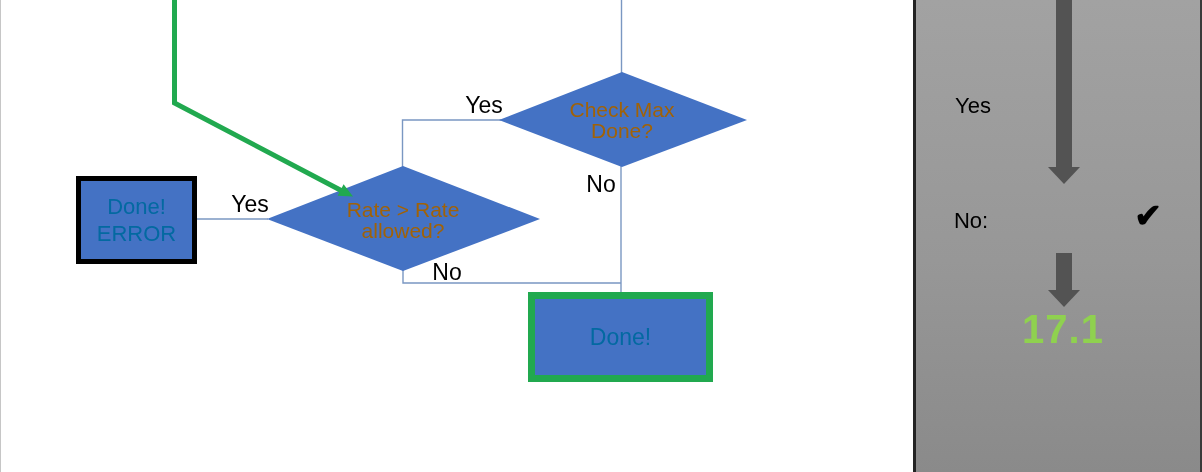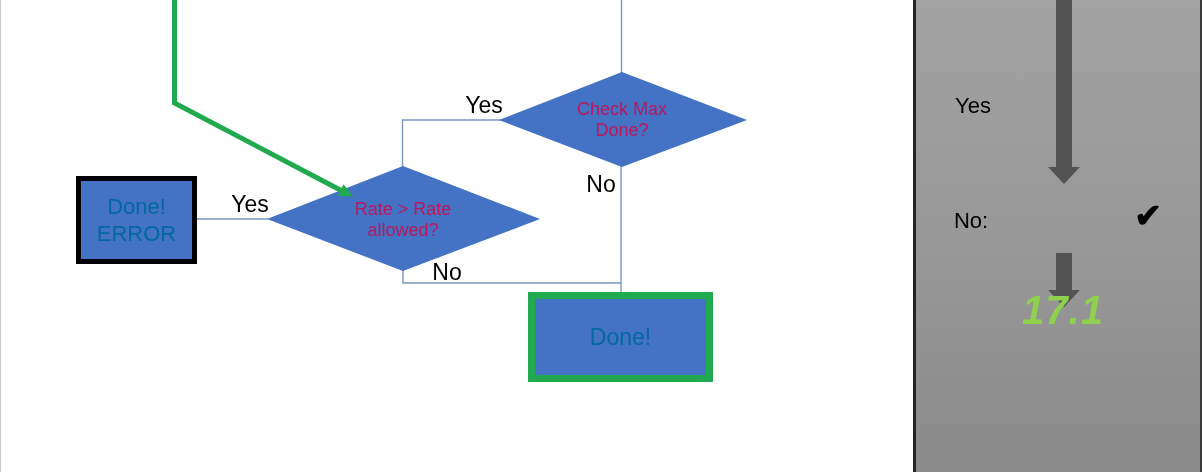--- a/index.html
+++ b/index.html
@@ -6,21 +6,21 @@
   #screen{
     position:relative;width:1202px;height:472px;overflow:hidden;
     background:#ffffff;
     font-family:"Liberation Sans", sans-serif;
   }
   #left-edge{
     position:absolute;left:0;top:0;width:1px;height:472px;background:#c6c6c6;
   }
   #flow-svg{position:absolute;left:0;top:0;}
   .overlay{position:absolute;display:flex;align-items:center;justify-content:center;text-align:center;}
-  .node-label{color:#be185d;font-size:18px;line-height:21px;}
+  .node-label{color:#a16207;font-size:21px;line-height:21px;}
   .box-label{color:#0369a1;font-size:22px;line-height:27px;}
   .edge-label{
     position:absolute;transform:translate(-50%,-50%);
     color:#000;font-size:23px;white-space:nowrap;
   }
   #side-panel{
     position:absolute;left:913px;top:0;width:289px;height:472px;
     box-sizing:border-box;
     border-left:3px solid #232323;
     border-right:2px solid #3a3a3a;
@@ -102,16 +102,16 @@
 
     <div class="arrow-shaft" style="left:140px;top:0;height:167px;"></div>
     <div class="arrow-head" style="left:132px;top:167px;"></div>
 
     <div class="panel-text" style="left:55px;top:221px;text-align:center;">No:</div>
     <div id="panel-check" style="left:232px;top:215px;">✔</div>
 
     <div class="arrow-shaft" style="left:140px;top:253px;height:37px;"></div>
     <div class="arrow-head" style="left:132px;top:290px;"></div>
 
-    <div id="panel-result" style="left:147px;top:310px;font-style:italic;">17.1</div>
+    <div id="panel-result" style="left:147px;top:329px;">17.1</div>
   </div>
 
 </div>
 
 </body></html>

